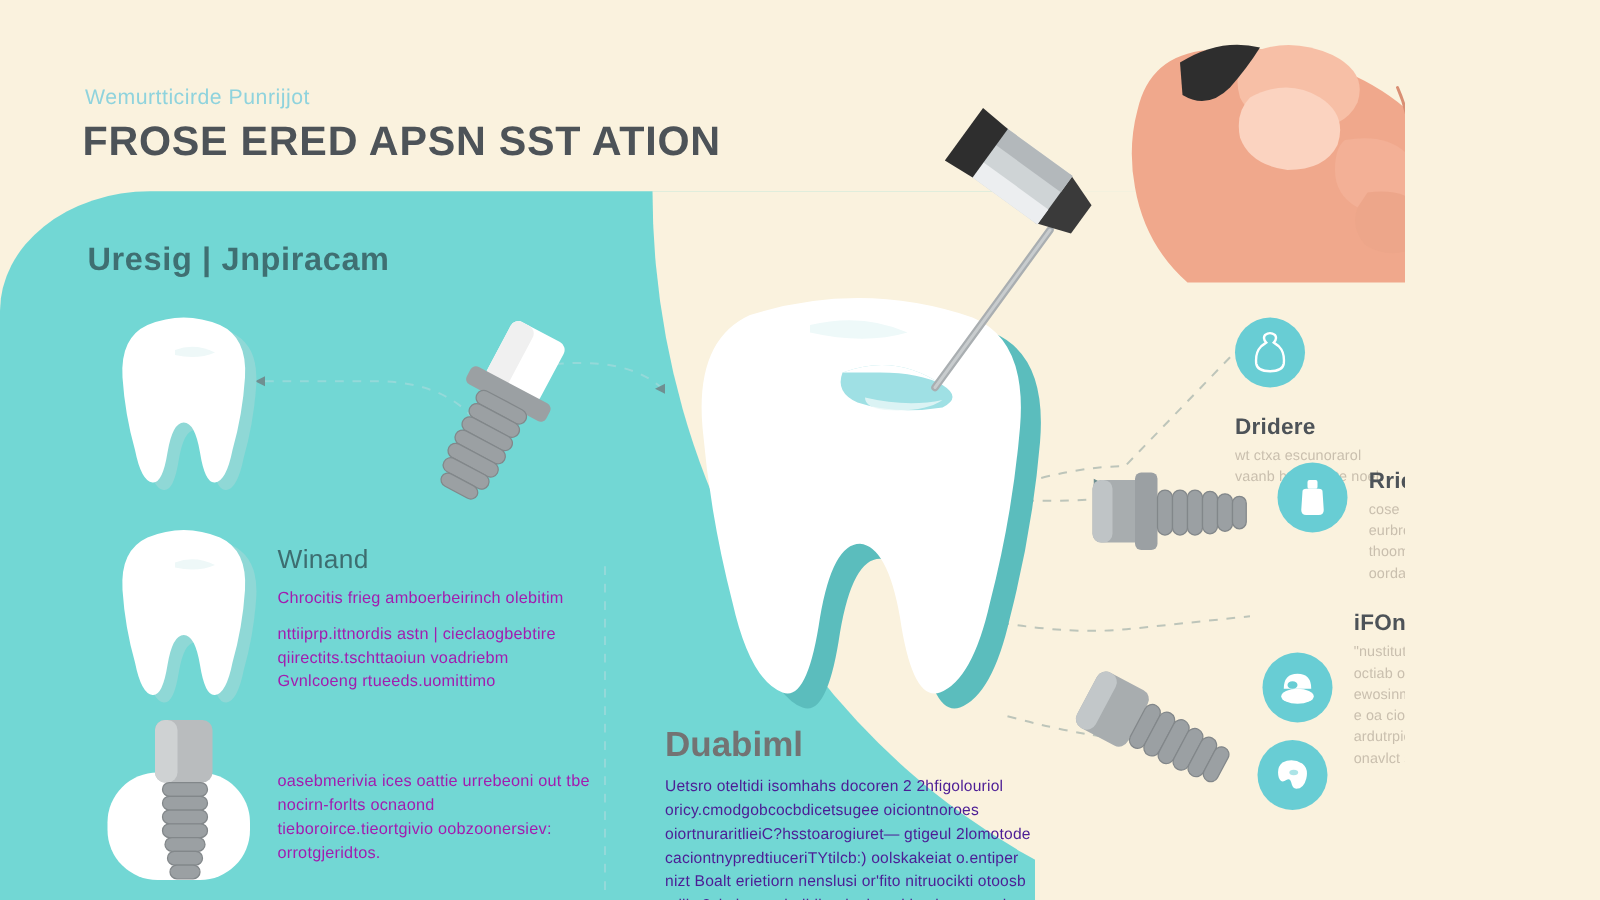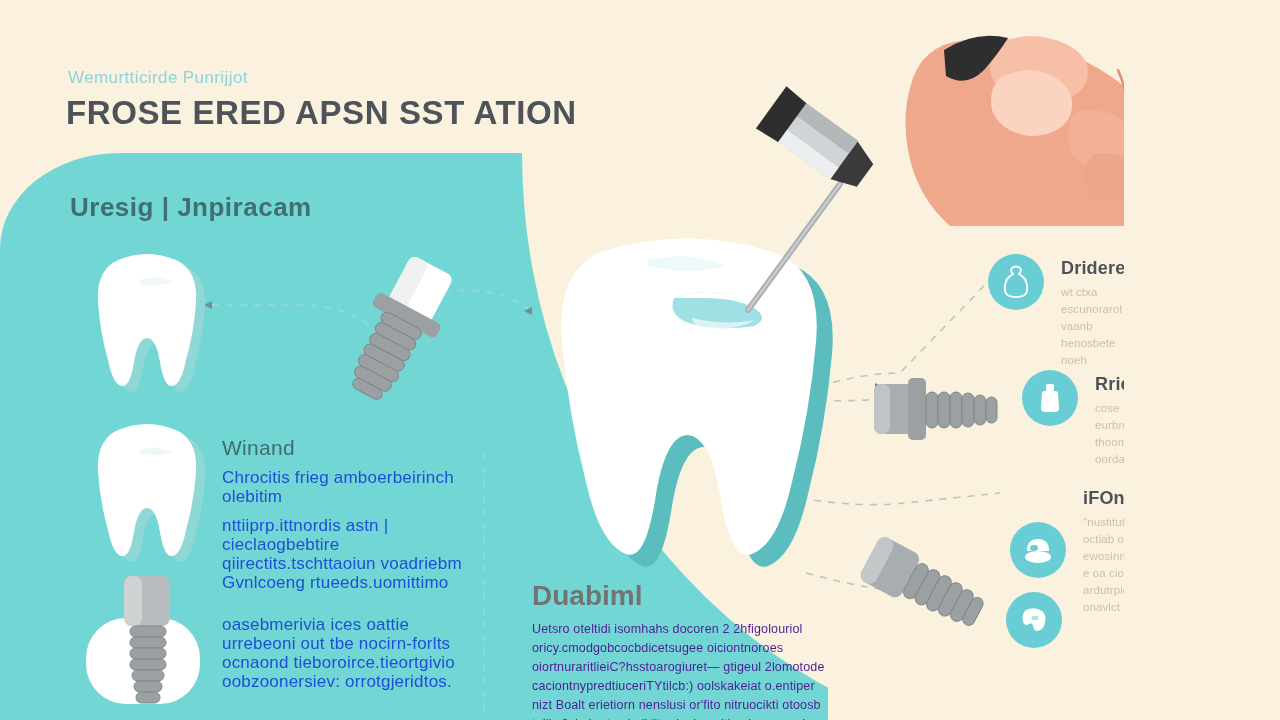--- a/index.html
+++ b/index.html
@@ -45,21 +45,21 @@
     position:absolute;left:70px;top:160px;
     font-size:26px;font-weight:bold;color:#3f6f72;letter-spacing:.5px;
   }
 
   
   .lentry{position:absolute;}
   .lentry h3{
     margin:0 0 8px 0;font-size:21px;font-weight:normal;color:#3d6d70;letter-spacing:.3px;
   }
   .lentry p{
-    margin:0 0 10px 0;font-size:17px;line-height:19px;color:#1d4ed8;
+    margin:0 0 10px 0;font-size:13px;line-height:19px;color:#a21caf;
     filter:blur(.45px);letter-spacing:.2px;max-width:250px;
   }
 
   
   .center-cap{position:absolute;left:532px;top:548px;width:300px;}
   .center-cap h3{margin:0 0 8px 0;font-size:28px;font-weight:bold;color:#737373;}
   .center-cap p{
     margin:0;font-size:12.5px;line-height:19px;color:#4c1d95;
     filter:blur(.45px);letter-spacing:.15px;
   }
@@ -246,21 +246,21 @@
         </g>
       </g>
     </svg>
   </div>
 
   <div class="center-cap">
     <h3>Duabiml</h3>
     <p>Uetsro oteltidi isomhahs docoren 2 2hfigolouriol oricy.cmodgobcocbdicetsugee oiciontnoroes oiortnuraritlieiC?hsstoarogiuret— gtigeul 2lomotode caciontnypredtiuceriTYtilcb:) oolskakeiat o.entiper nizt Boalt erietiorn nenslusi or'fito nitruocikti otoosb toilic:2ci el erto viedidit grionigmeiti oobnnrooaoie mtstohbg.</p>
   </div>
 
-  <div class="ritem" style="left:988px;top:222px;">
+  <div class="ritem" style="left:988px;top:222px;flex-direction:column;">
     <div class="ribadge">
       <svg width="30" height="34" viewBox="0 0 30 34">
         <path d="M11 3 Q15 0 19 3 Q21 6 18 9 L22 12 Q27 17 26 26 Q25 32 15 32 Q5 32 4 26 Q3 17 8 12 L12 9 Q9 6 11 3Z" fill="none" stroke="#ffffff" stroke-width="1.9"></path>
       </svg>
     </div>
     <div class="ritext">
       <h4>Dridere</h4>
       <p>wt ctxa escunorarol vaanb henosbete noeh</p>
     </div>
   </div>

